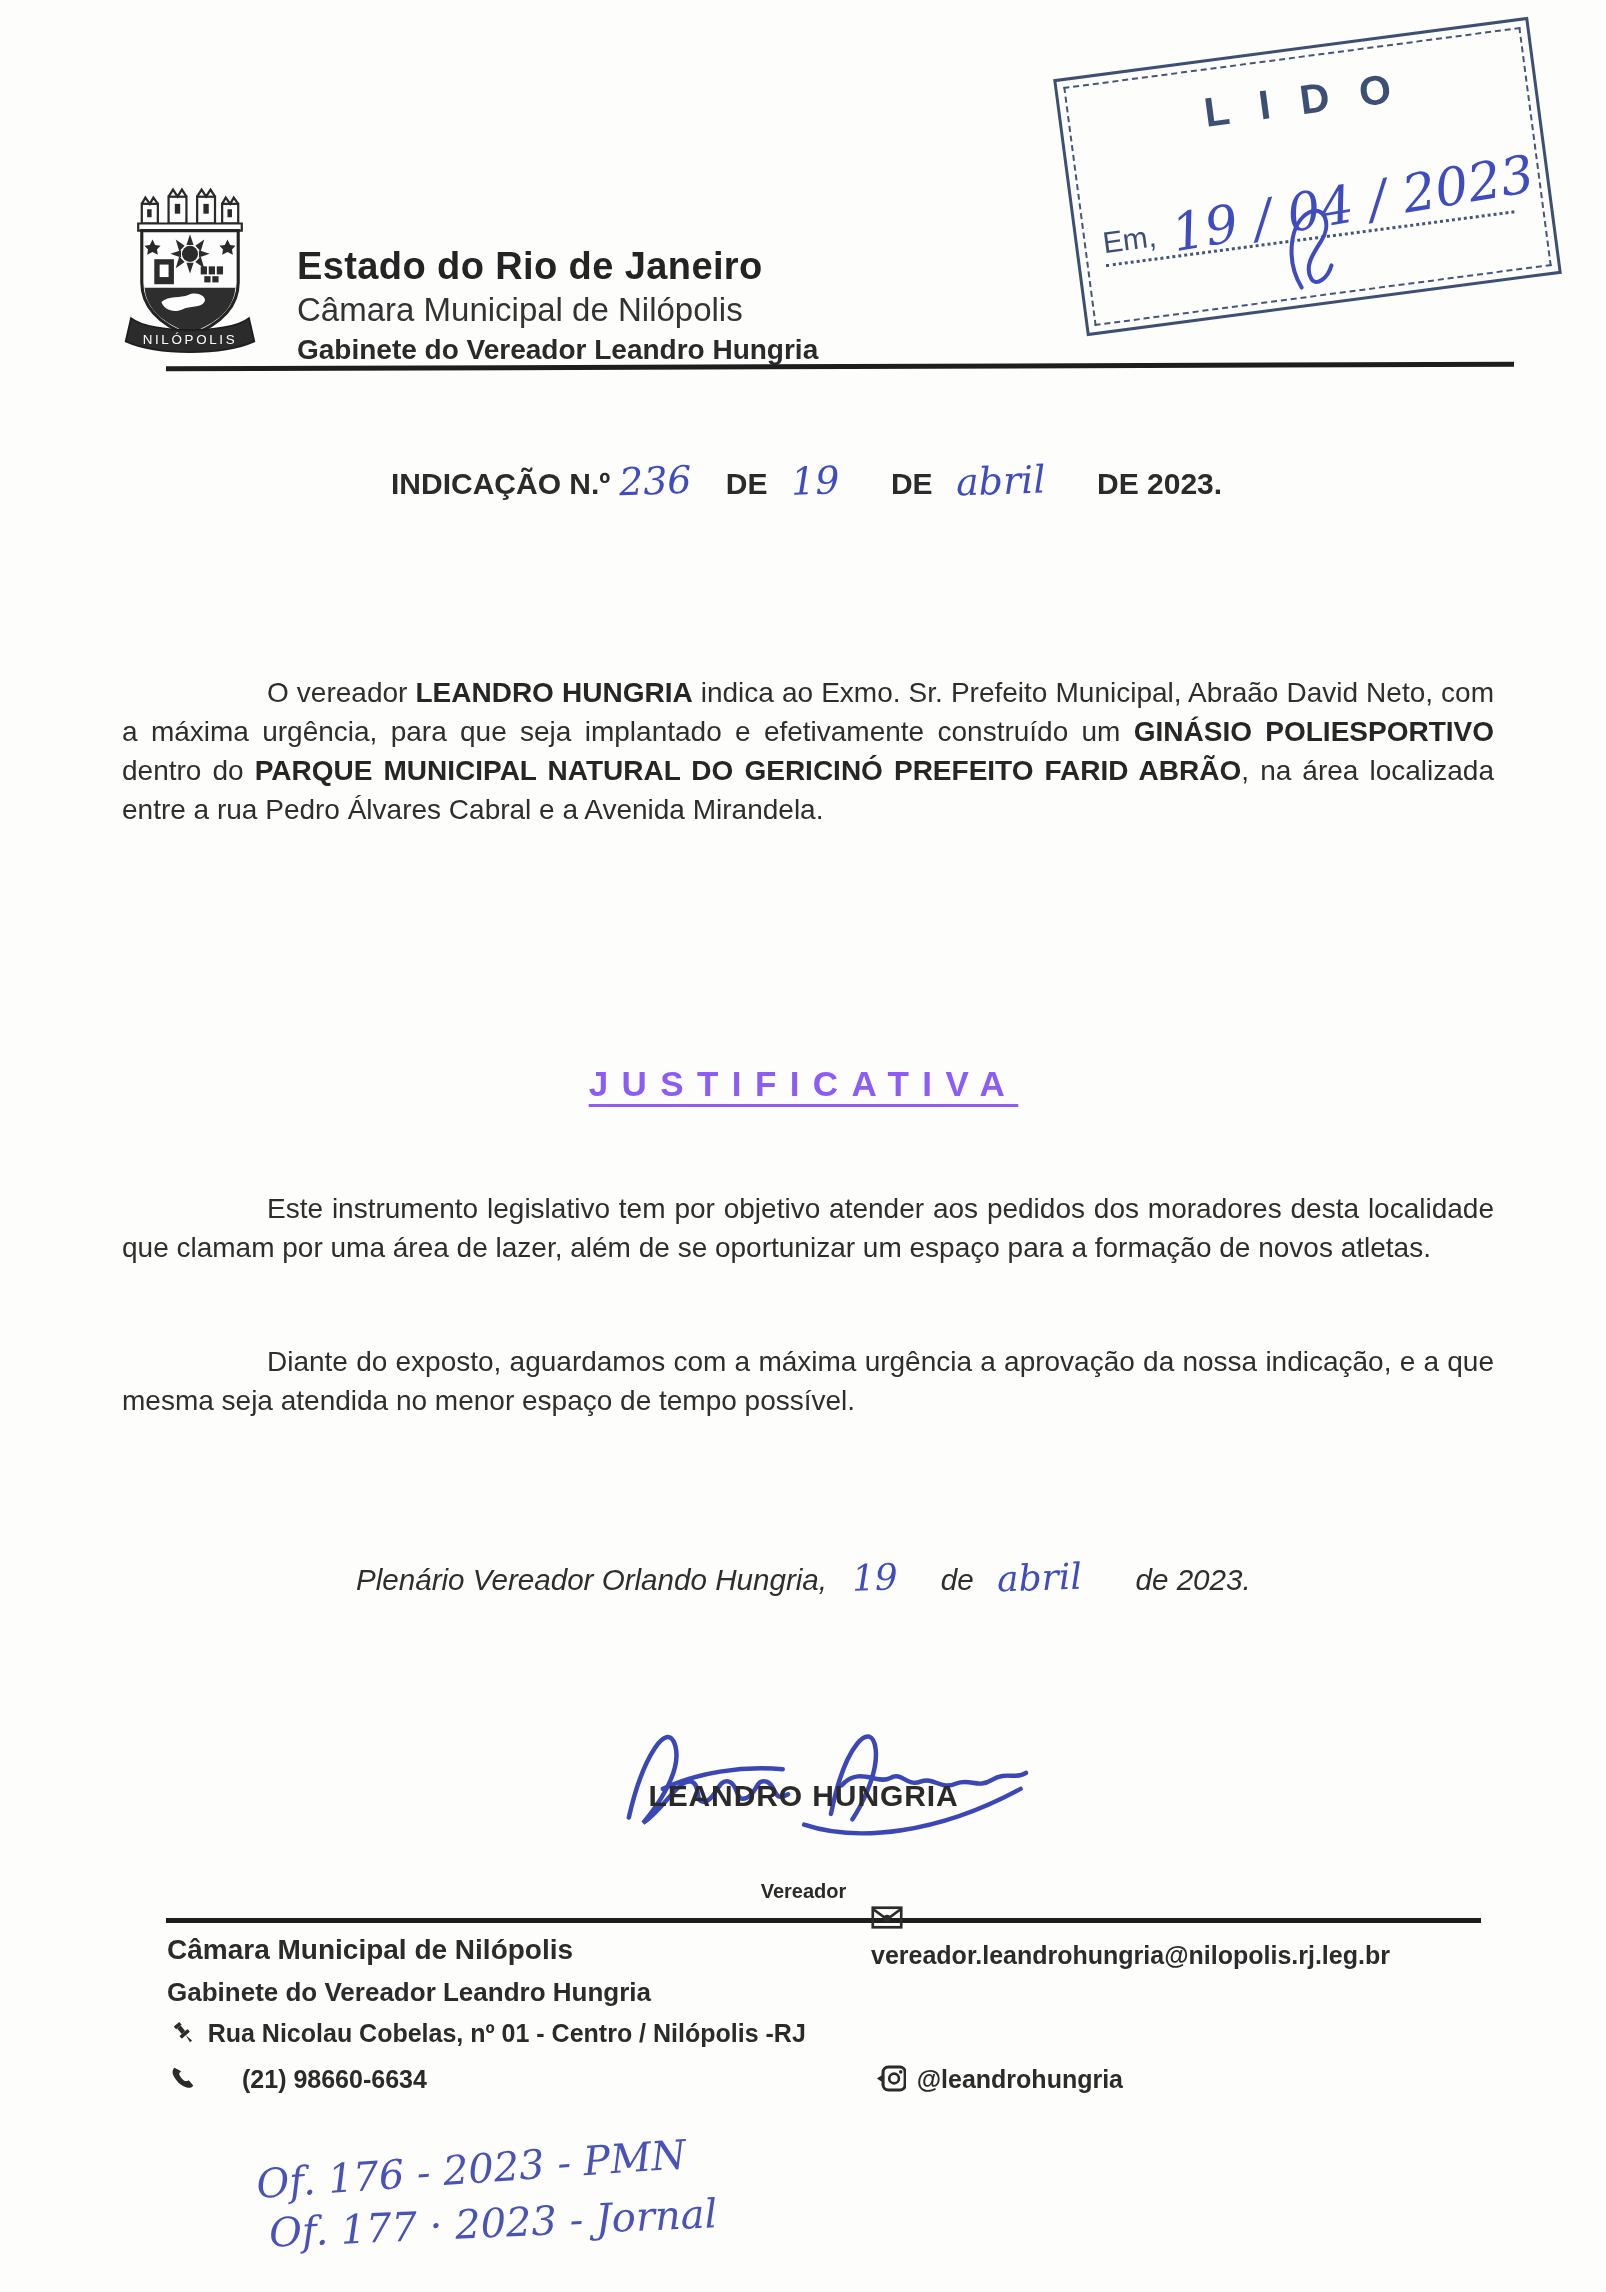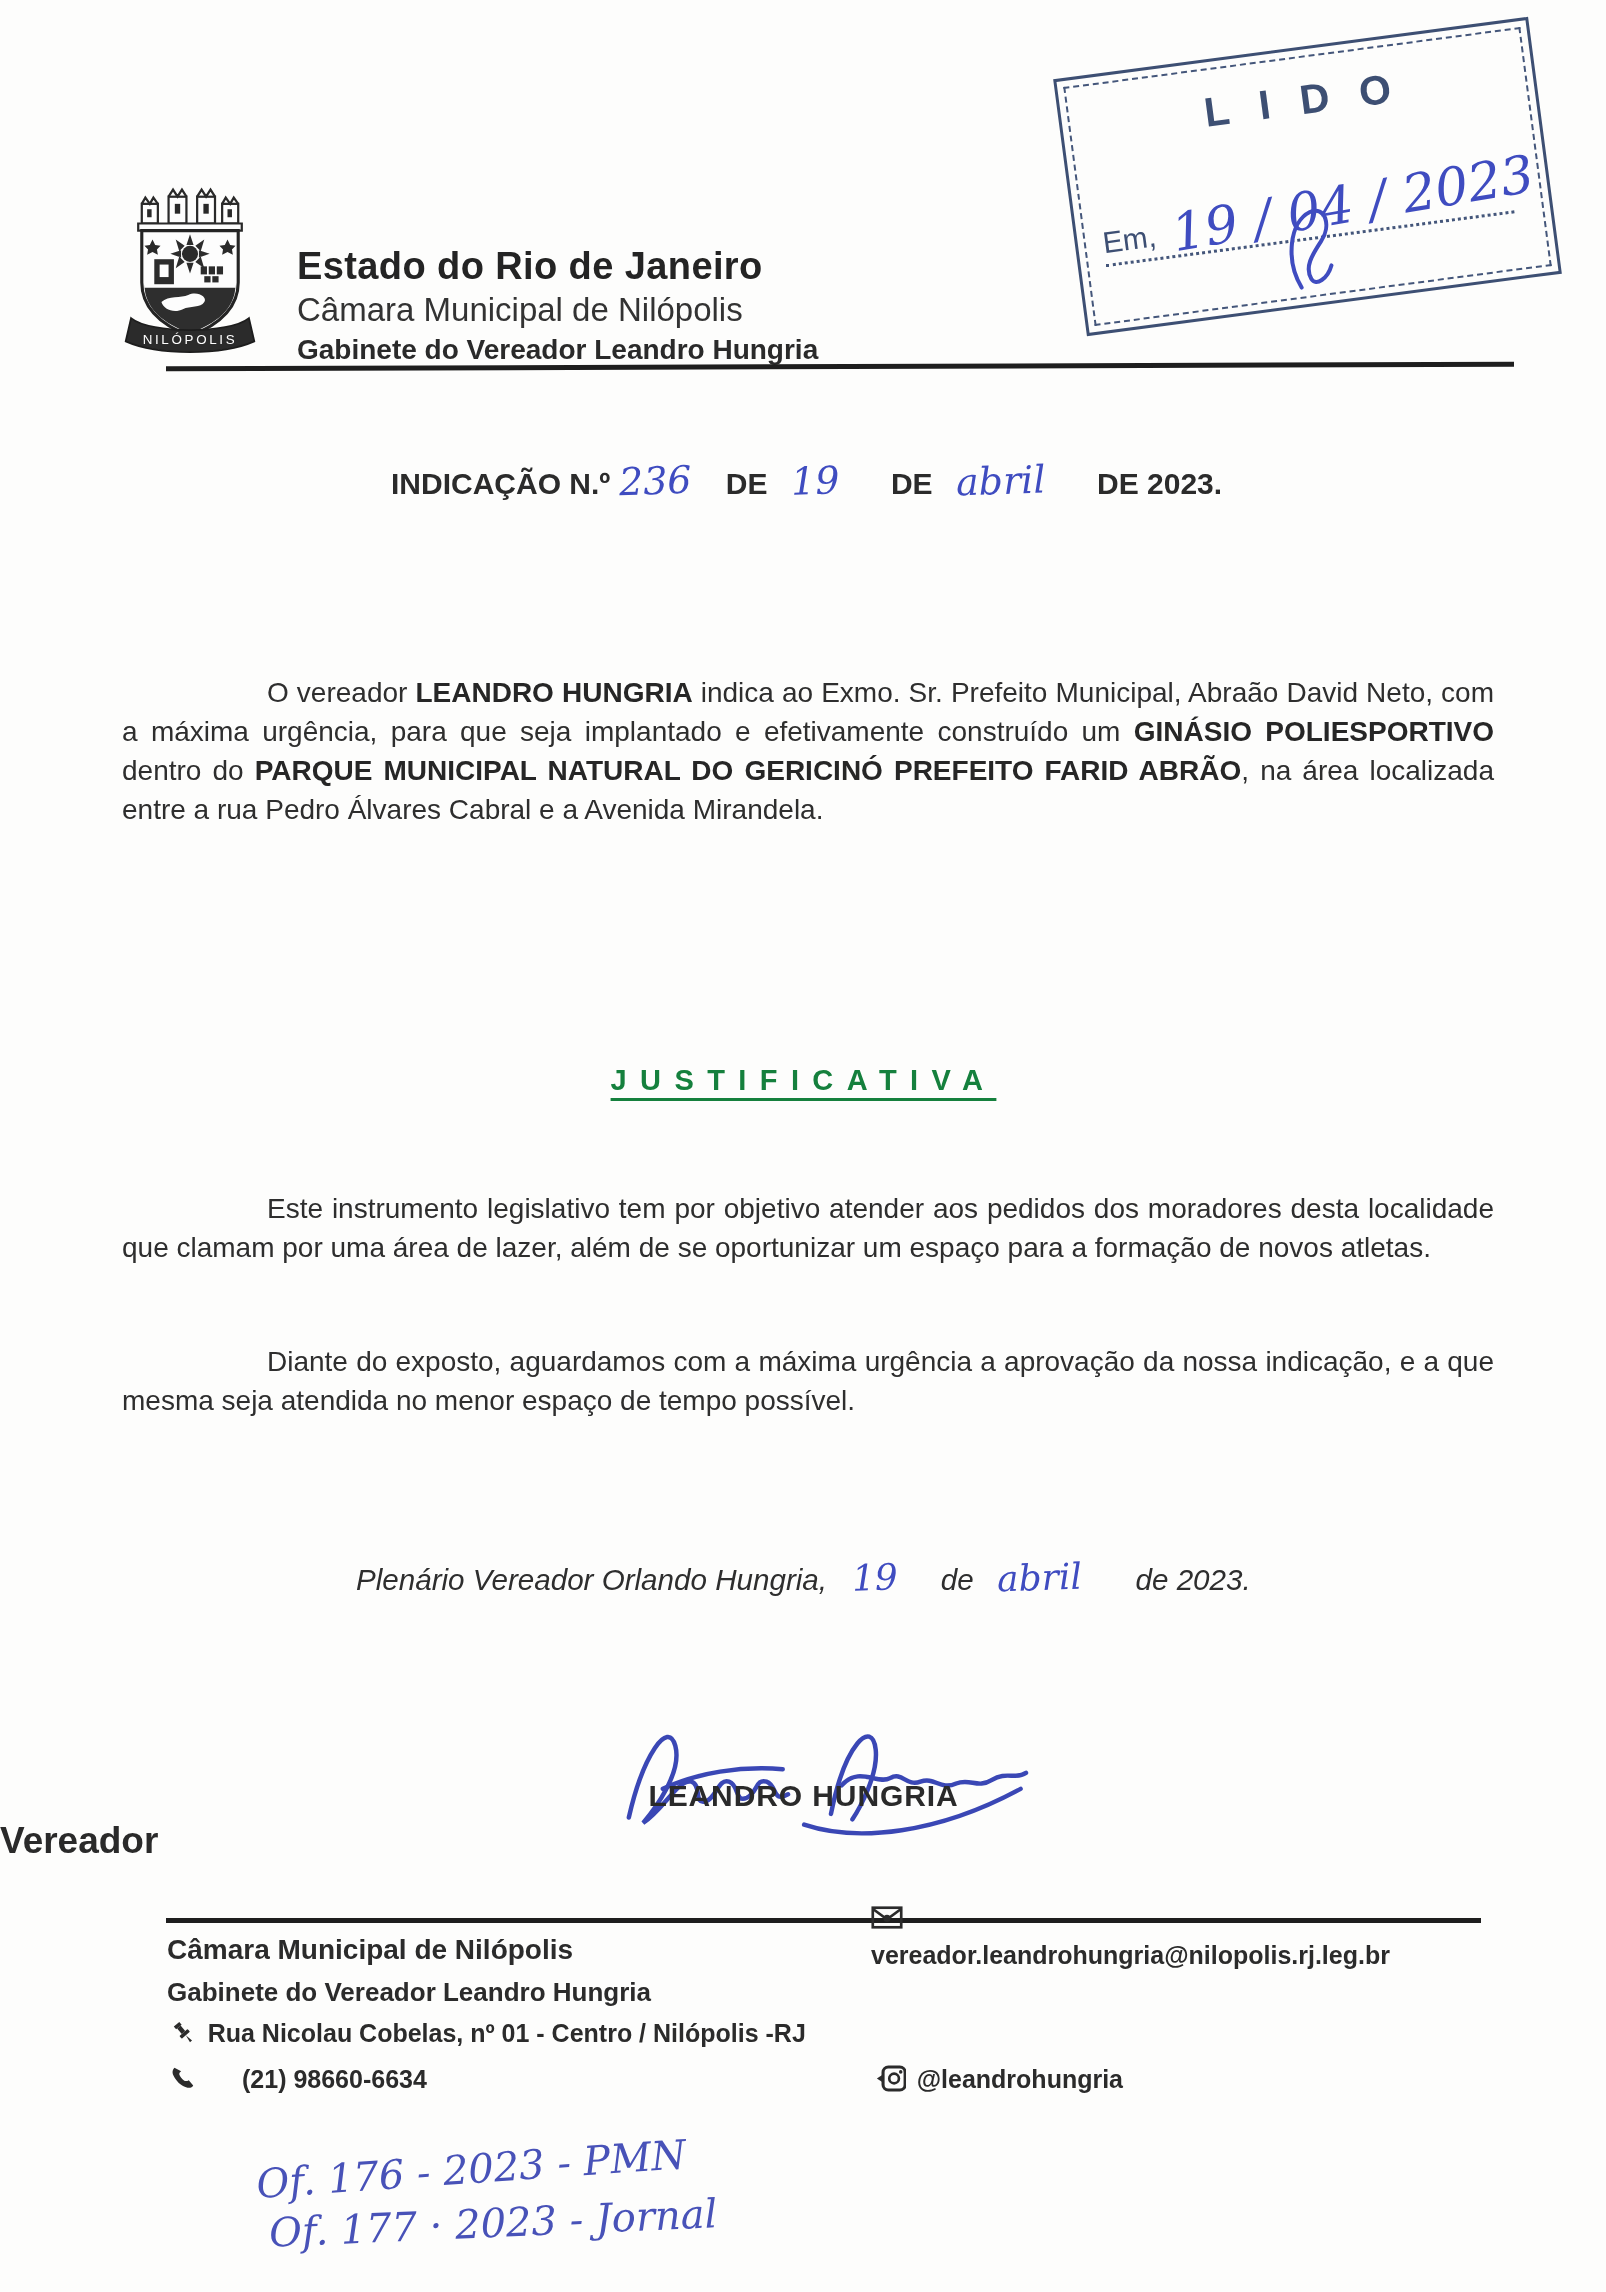--- a/index.html
+++ b/index.html
@@ -51,33 +51,33 @@
   
   .bodytext{
     position:absolute;left:122px;width:1372px;margin:0;
     font-size:28px;line-height:39px;text-align:justify;text-indent:145px;
     color:#2e2e2e;
   }
   .p1{top:673px;} .p2{top:1189px;} .p3{top:1342px;}
   .bodytext b{color:#262626;}
   .justif{
     position:absolute;left:0;right:0;top:1064px;text-align:center;
-    font-size:29px;font-weight:bold;letter-spacing:13.4px;color:#15803d;
+    font-size:35px;font-weight:bold;letter-spacing:13.4px;color:#8b5cf6;
     text-decoration:underline;text-underline-offset:8px;text-decoration-thickness:2.7px;
   }
   
   .plenary{
     position:absolute;left:356px;top:1557px;display:flex;align-items:baseline;
     font-size:29.6px;font-style:italic;color:#2e2e2e;white-space:nowrap;
   }
   .plenary .hw{font-size:36px;}
   
   .sig-svg{position:absolute;left:616px;top:1703px;}
   .sig-name{position:absolute;left:0;right:0;top:1779px;text-align:center;font-size:30px;font-weight:bold;color:#2a2a2a;letter-spacing:0.9px;}
-  .sig-role{position:absolute;left:0;right:0;top:1820px;font-size:37px;font-weight:bold;color:#2a2a2a;}
+  .sig-role{position:absolute;left:0;right:0;top:1880px;text-align:center;font-size:20px;font-weight:bold;color:#2a2a2a;}
   
   .foot{position:absolute;color:#2b2b2b;font-weight:bold;white-space:nowrap;}
   .foot-org{left:167px;top:1934px;font-size:28px;}
   .foot-office{left:167px;top:1977px;font-size:26px;}
   .foot-row{display:flex;gap:10.7px;font-size:25px;}
   .foot-addr{left:170px;top:2019px;}
   .foot-phone{left:170px;top:2065px;gap:47px;}
   .foot-email{left:871px;top:1905px;flex-direction:column;}
   .foot-social{left:876px;top:2065px;}
   .ficon{flex:0 0 auto;display:inline-block;}

